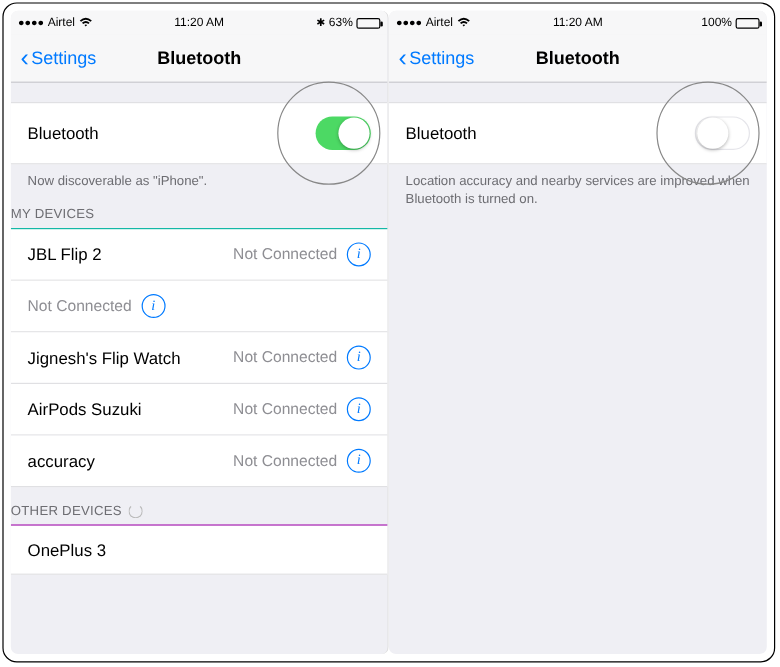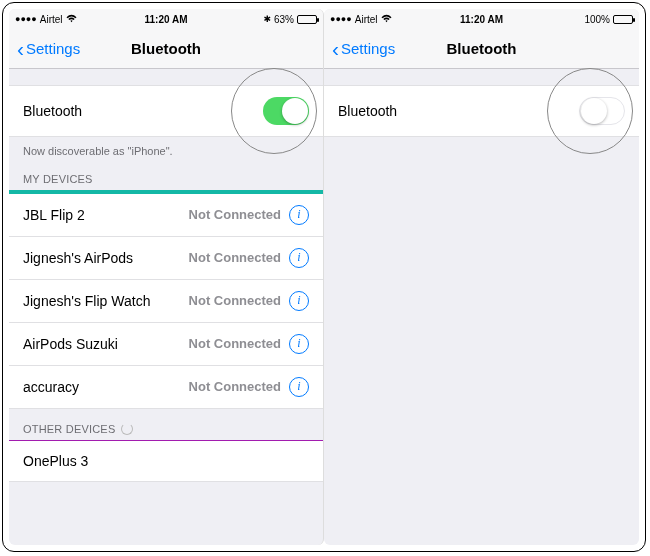--- a/index.html
+++ b/index.html
@@ -3,45 +3,45 @@
   <meta charset="utf-8">
   <style>
     * { box-sizing: border-box; margin: 0; padding: 0; }
     body { font-family: -apple-system, "Helvetica Neue", Arial, sans-serif; background: #fff; }
     .wrap { display: flex; gap: 0; padding: 6px; border: 1px solid #000; border-radius: 12px; margin: 2px; width: 644px; height: 550px; }
     .phone { width: 50%; background: #efeff4; border-radius: 6px; overflow: hidden; position: relative; border-right: 1px solid #ddd; }
     .phone:last-child { border-right: none; }
 
     .statusbar { height: 20px; display: flex; align-items: center; justify-content: space-between; padding: 0 6px; font-size: 10px; color: #000; background: #f7f7f8; }
     .sb-left, .sb-right { display: flex; align-items: center; gap: 3px; }
-    .sb-center { position: absolute; left: 50%; transform: translateX(-50%); font-weight: 700; }
+    .sb-center { position: absolute; left: 50%; transform: translateX(-50%); font-weight: 400; }
     .sig-icon, .wifi-icon { font-size: 9px; }
     .batt { display: inline-block; width: 20px; height: 9px; border: 1px solid #000; border-radius: 2px; position: relative; }
     .batt::after { content: ""; position: absolute; right: -3px; top: 2px; width: 2px; height: 4px; background: #000; border-radius: 1px; }
     .batt-fill { height: 100%; background: #000; border-radius: 1px; }
 
     .navbar { height: 40px; display: flex; align-items: center; padding: 0 8px; border-bottom: 1px solid #c8c7cc; background: #f7f7f8; position: relative; }
     .back { color: #007aff; font-size: 15px; display: flex; align-items: center; cursor: pointer; }
     .nav-title { position: absolute; left: 50%; transform: translateX(-50%); font-weight: 600; font-size: 15px; color: #000; }
 
     .cell { background: #fff; border-bottom: 1px solid #e0e0e3; display: flex; align-items: center; padding: 11px 14px; min-height: 42px; font-size: 14px; }
     .cell-first { border-top: 1px solid #e0e0e3; margin-top: 16px; }
     .cell-label { flex: 1; color: #000; }
-    .cell-status { color: #8e8e93; font-size: 13px; margin-right: 8px; font-weight: bold; }
+    .cell-status { color: #8e8e93; font-size: 13px; margin-right: 8px; }
     .info-btn { width: 20px; height: 20px; border: 1.5px solid #007aff; border-radius: 50%; color: #007aff; font-size: 12px; display: flex; align-items: center; justify-content: center; font-family: Georgia, serif; font-style: italic; cursor: pointer; }
 
     .toggle { width: 46px; height: 28px; border-radius: 14px; position: relative; cursor: pointer; }
     .toggle-knob { position: absolute; width: 26px; height: 26px; border-radius: 50%; background: #fff; top: 1px; box-shadow: 0 1px 3px rgba(0,0,0,.3); }
     .toggle.on { background: #4cd964; }
     .toggle.on .toggle-knob { right: 1px; }
     .toggle.off { background: #fff; border: 1.5px solid #e5e5ea; }
     .toggle.off .toggle-knob { left: 1px; top: -0.5px; }
 
     .footer-text { color: #6d6d72; font-size: 11px; padding: 7px 14px 0; line-height: 1.35; }
-    .header-text { color: #6d6d72; font-size: 11px; padding: 14px 14px 5px; text-transform: uppercase; letter-spacing: 0.2px; display: flex; align-items: center; gap: 6px; }
+    .header-text { color: #6d6d72; font-size: 11px; padding: 14px 0 5px; text-transform: uppercase; letter-spacing: 0.2px; display: flex; align-items: center; gap: 6px; }
     .spinner { width: 12px; height: 12px; border: 1.5px solid #bbb; border-top-color: transparent; border-radius: 50%; }
 
     .circle-annot { position: absolute; border: 1.5px solid #888; border-radius: 50%; pointer-events: none; }
     .chev { font-size: 21px; line-height: 1; margin-right: 2px; font-weight: 300; }
   </style>
 </head>
 <body>
 
 <div class="wrap">
 
@@ -75,27 +75,26 @@
     <div class="cell cell-first">
       <div class="cell-label">Bluetooth</div>
       <div class="toggle on">
           <div class="toggle-knob"></div>
         </div>
     </div>
     <div class="footer-text">Now discoverable as "iPhone".</div>
 
     <div class="header-text">MY DEVICES</div>
 
-    <div class="cell" style="border-top:4px solid #14b8a6">
+    <div class="cell" style="border-top:1px solid #14b8a6">
       <div class="cell-label">JBL Flip 2</div>
       <div class="cell-status">Not Connected</div>
       <div class="info-btn">i</div>
     </div>
     <div class="cell">
-      <div class="cell-label">Jignesh's AirPods</div>
       <div class="cell-status">Not Connected</div>
       <div class="info-btn">i</div>
     </div>
     <div class="cell">
       <div class="cell-label">Jignesh's Flip Watch</div>
       <div class="cell-status">Not Connected</div>
       <div class="info-btn">i</div>
     </div>
     <div class="cell">
       <div class="cell-label">AirPods Suzuki</div>
@@ -144,16 +143,17 @@
       </div>
       <div class="nav-title">Bluetooth</div>
     </div>
 
     <div class="cell cell-first">
       <div class="cell-label">Bluetooth</div>
       <div class="toggle off">
           <div class="toggle-knob"></div>
         </div>
     </div>
+    <div class="footer-text">Location accuracy and nearby services are improved when Bluetooth is turned on.</div>
 
     <div class="circle-annot" style="width:86px;height:86px;top:59px;right:6px;"></div>
   </div>
 </div>
 
 </body></html>

